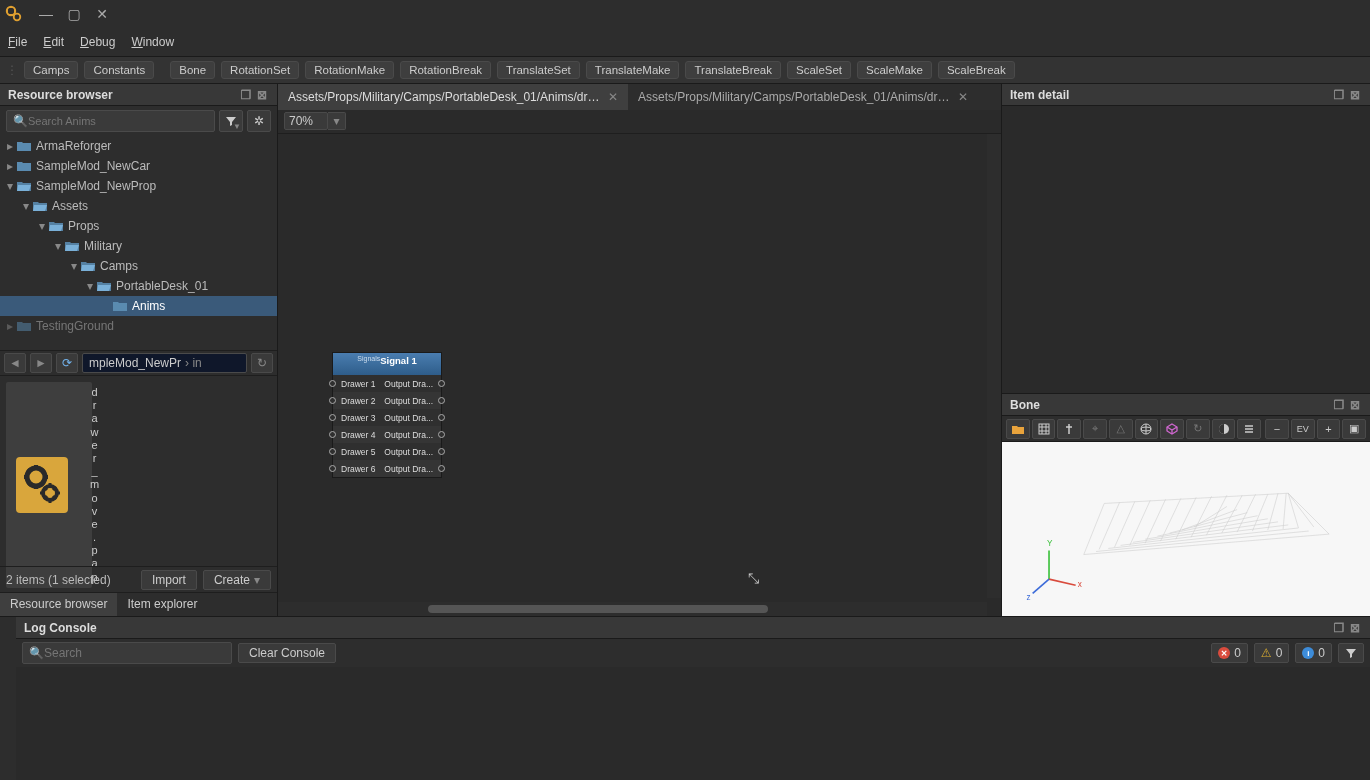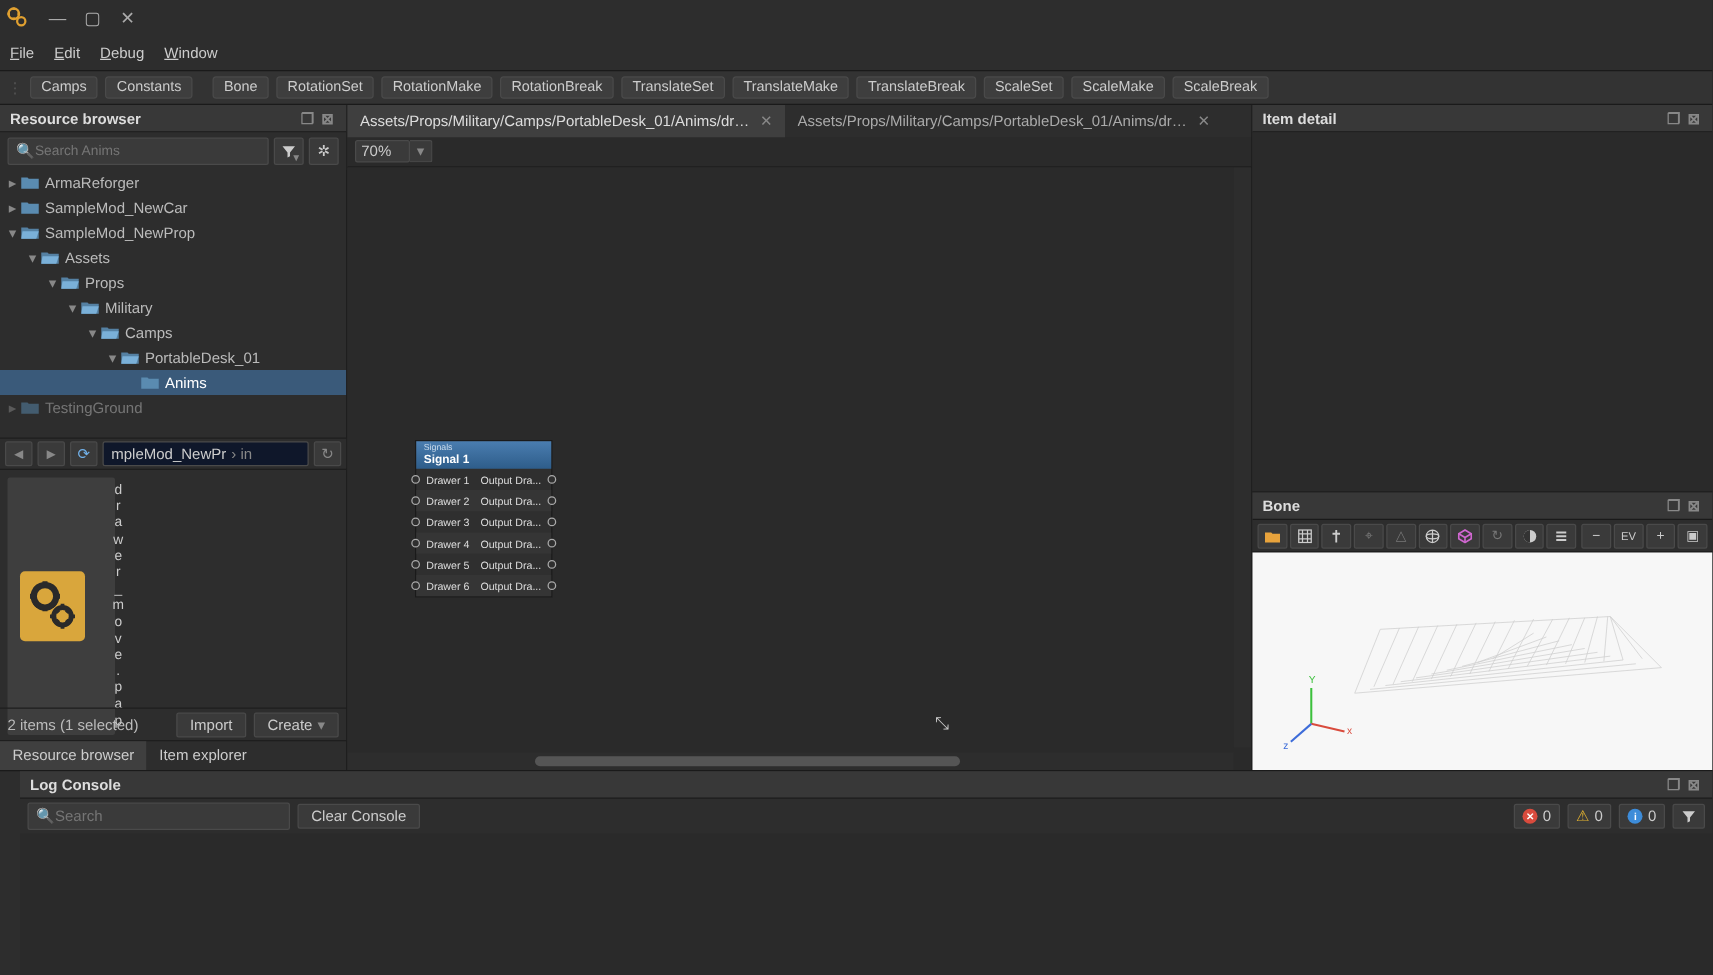--- a/index.html
+++ b/index.html
@@ -69,21 +69,21 @@
 .zoomrow{ height:24px; background:#2a2a2a; border-bottom:1px solid #1e1e1e; display:flex; padding:2px 6px;}
 .zoombox{ height:18px; width:44px; background:#3a3a3a; border:1px solid #4a4a4a; border-radius:2px; display:flex; align-items:center; padding:0 4px; color:#ccc;}
 .zoomdd{ height:18px; width:18px; background:#3a3a3a; border:1px solid #4a4a4a; border-left:none; border-radius:0 2px 2px 0; display:flex;align-items:center;justify-content:center;color:#888;cursor:pointer;}
 .canvas{ flex:1; position:relative; background:#2a2a2a; overflow:hidden;}
 .vscroll{ position:absolute; right:0; top:0; bottom:18px; width:14px; background:#2d2d2d;}
 .hscroll{ position:absolute; left:0; right:14px; bottom:0; height:14px; background:#2d2d2d;}
 .hscroll .thumb-bar{ position:absolute; height:8px; top:3px; left:150px; width:340px; background:#555; border-radius:4px;}
 
 
 .node{ position:absolute; left:54px; top:218px; width:110px; background:#2f2f2f; border:1px solid #1a1a1a; font-size:9px; color:#ddd;}
-.node .nhead{ height:22px; background:linear-gradient(#4a7db0,#2e5d8a); display:flex; flex-direction:column; justify-content:center; padding:2px 6px;}
+.node .nhead{ height:22px; background:linear-gradient(#4a7db0,#2e5d8a); display:flex; flex-direction:row; justify-content:center; padding:2px 6px;}
 .node .nhead .sub{ font-size:7px; color:#cde; line-height:1;}
 .node .nhead .ttl{ font-size:9.5px; font-weight:bold; color:#fff; line-height:1.2;}
 .node .nrow{ height:17px; display:flex; align-items:center; position:relative; padding:0 2px;}
 .node .nrow.alt{ background:#353535;}
 .port{ width:7px; height:7px; border:1px solid #aaa; border-radius:50%; background:#2f2f2f; position:absolute; top:5px;}
 .port.l{ left:-4px;} .port.r{ right:-4px;}
 .nlab{ font-size:8.5px;}
 .nlab.l{ margin-left:6px;}
 .nlab.r{ margin-left:auto; margin-right:6px; text-align:right;}
 

